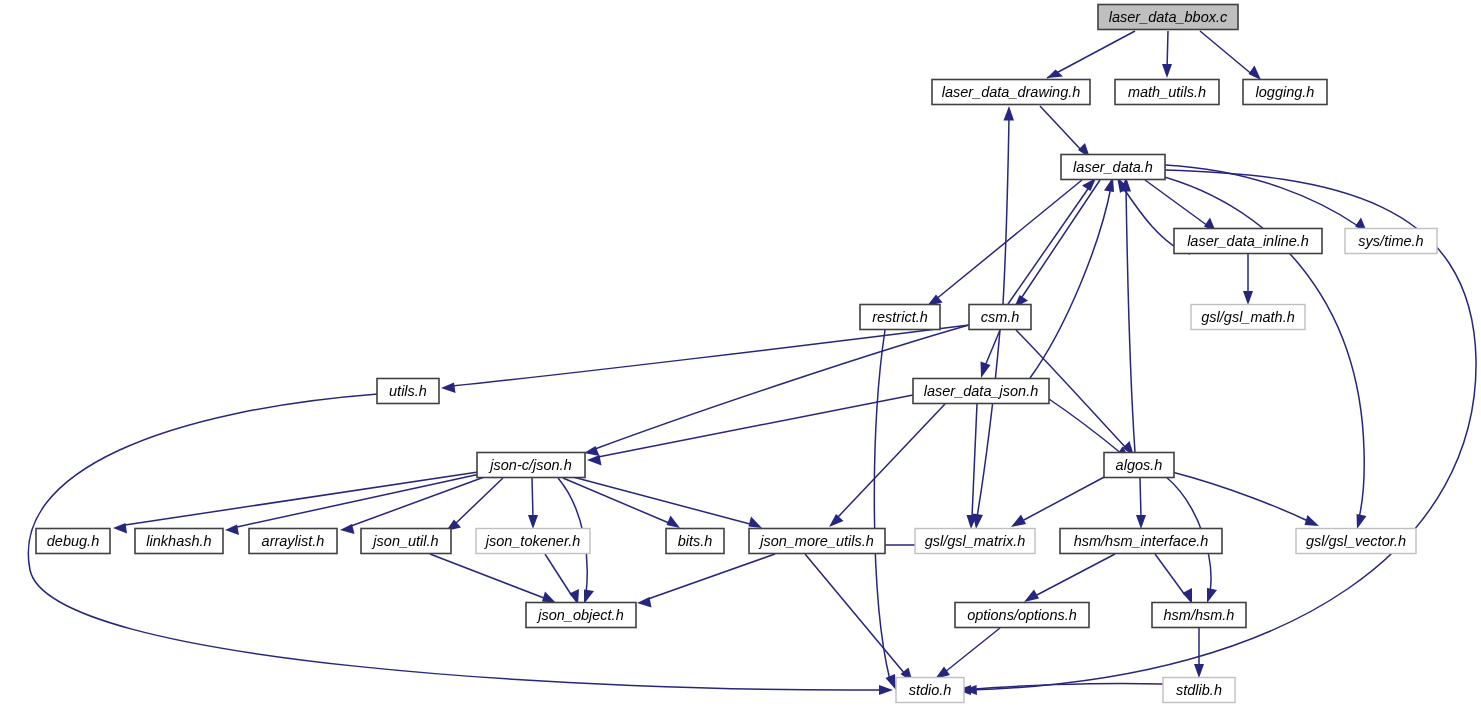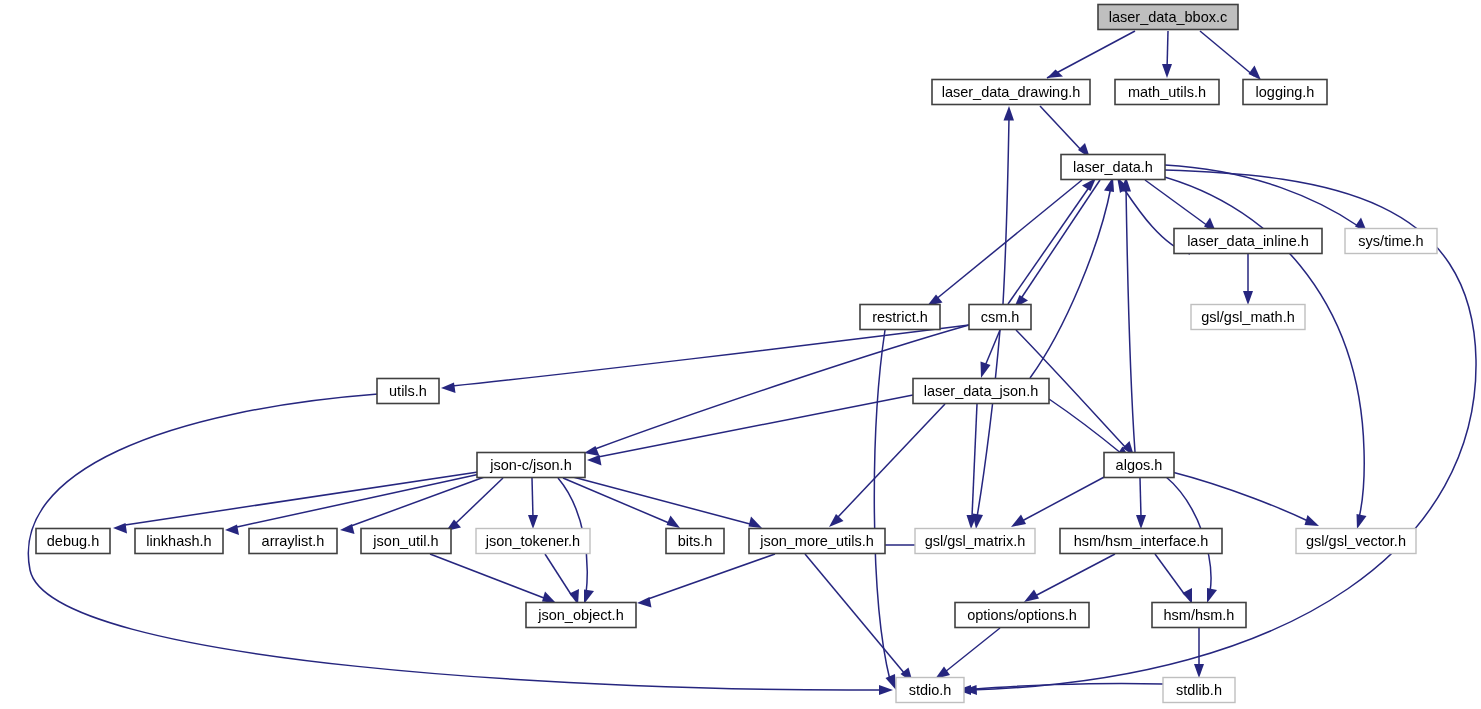--- a/index.html
+++ b/index.html
@@ -7,20 +7,21 @@
     padding: 0;
     background: #ffffff;
   }
   #graph-root {
     position: relative;
     width: 1481px;
     height: 709px;
     background: #ffffff;
     font-family: "Liberation Sans", "DejaVu Sans", sans-serif;
     overflow: hidden;
+    font-style: italic;
   }
   svg#dep-graph {
     display: block;
     width: 1481px;
     height: 709px;
   }
   .node-box {
     fill: #ffffff;
     stroke: #404040;
     stroke-width: 1.6;

